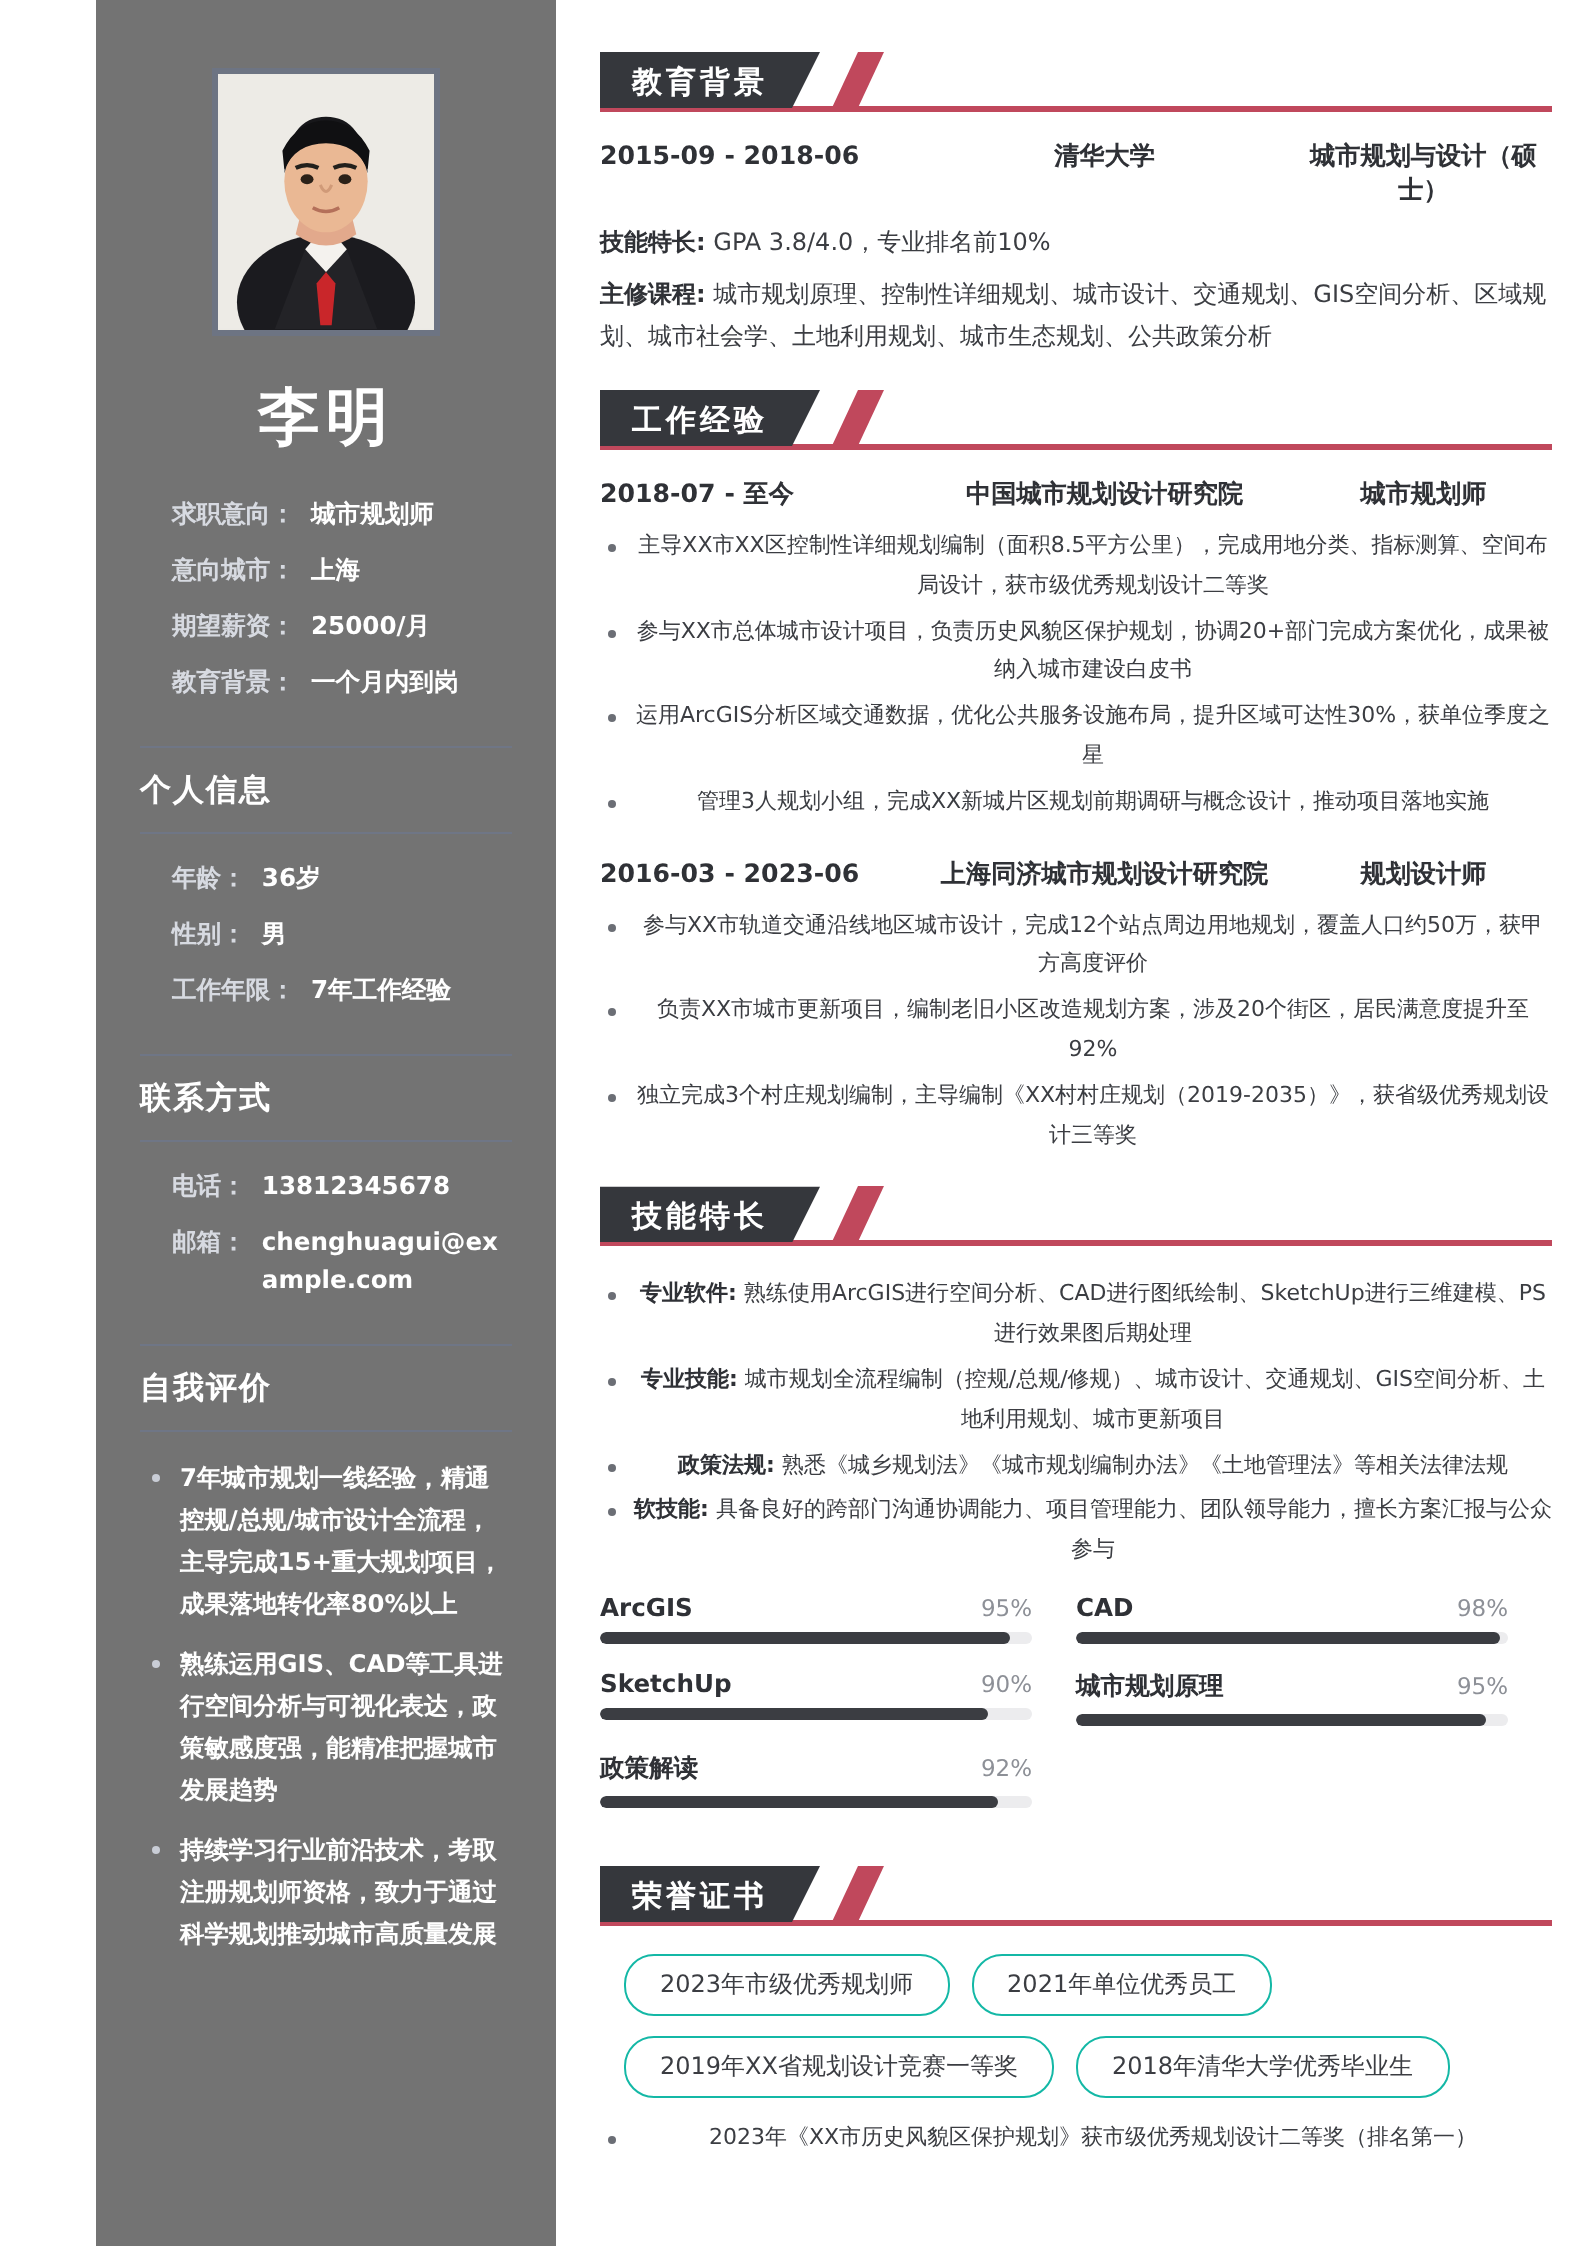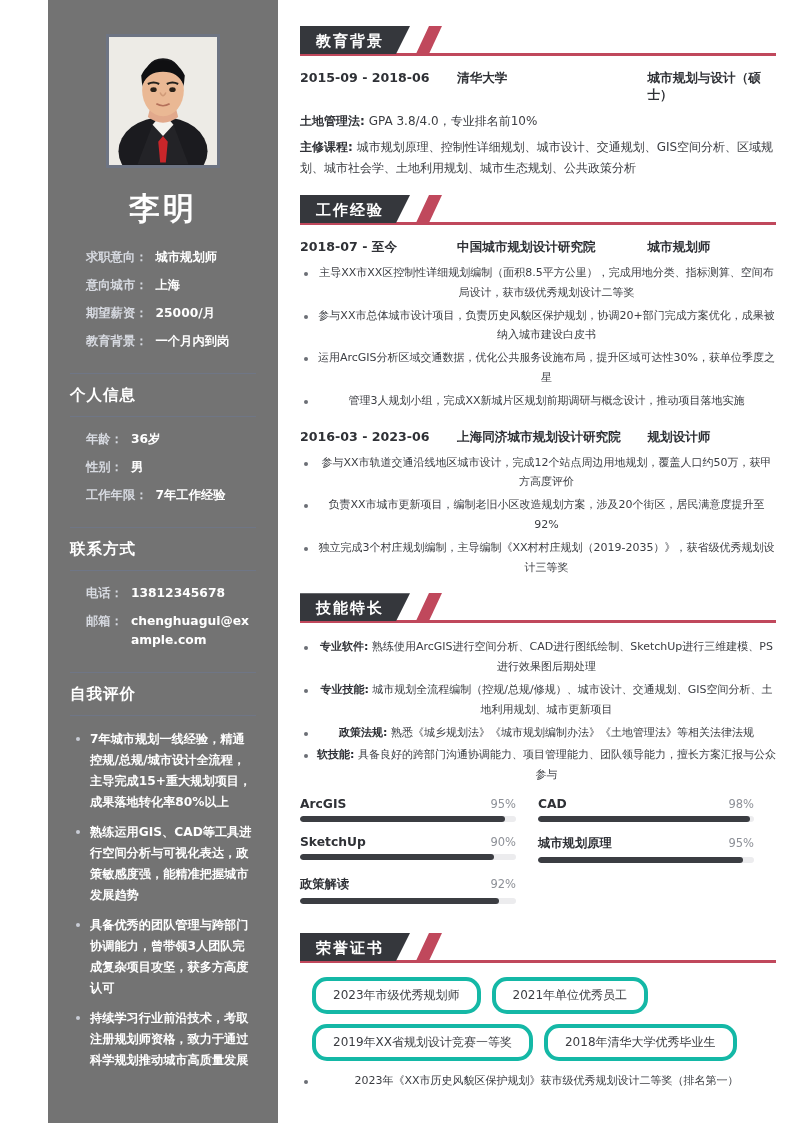--- a/index.html
+++ b/index.html
@@ -133,22 +133,22 @@
   .entry { margin-bottom:12px; }
   .entry-top {
     display:flex;
     align-items:baseline;
     font-size:12.6px;
     font-weight:bold;
     color:#2f3136;
     margin-bottom:7px;
   }
   .entry-date { width:33%; }
-  .entry-org { width:40%; text-align:left; }
-  .entry-role { width:27%; text-align:left; }
+  .entry-org { width:40%; text-align:center; }
+  .entry-role { width:27%; text-align:center; }
   .meta {
     font-size:12px;
     line-height:1.75;
     color:#3b3d42;
     margin-bottom:5px;
   }
   .meta b { font-weight:bold; color:#2f3136; }
   .bullets { list-style:none; }
   .bullets li {
     position:relative;
@@ -197,21 +197,21 @@
   }
   
   .chips {
     display:flex;
     flex-wrap:wrap;
     gap:9px 11px;
     padding-left:12px;
     margin-bottom:10px;
   }
   .chip {
-    border:4px solid #14b8a6;
+    border:1px solid #14b8a6;
     border-radius:15px;
     padding:6px 17px;
     font-size:12px;
     color:#3b3d42;
     background:#fff;
     white-space:nowrap;
   }
 </style>
 </head>
 <body>
@@ -298,21 +298,20 @@
     </section>
 
     <section class="side-block">
       <div class="rule"></div>
       <div class="side-title">自我评价</div>
       <div class="rule"></div>
       <div class="side-body">
         <ul class="eval-list">
           <li>7年城市规划一线经验，精通控规/总规/城市设计全流程，主导完成15+重大规划项目，成果落地转化率80%以上</li>
           <li>熟练运用GIS、CAD等工具进行空间分析与可视化表达，政策敏感度强，能精准把握城市发展趋势</li>
-          <li>具备优秀的团队管理与跨部门协调能力，曾带领3人团队完成复杂项目攻坚，获多方高度认可</li>
           <li>持续学习行业前沿技术，考取注册规划师资格，致力于通过科学规划推动城市高质量发展</li>
         </ul>
       </div>
     </section>
   </aside>
 
   <main class="main">
 
     <section class="sec">
       <div class="sec-head">
@@ -320,21 +319,21 @@
         <span class="tag">教育背景</span>
         <span class="slash" style="left:122px;"></span>
       </div>
       <div class="entry">
         <div class="entry-top">
           <span class="entry-date">2015-09 - 2018-06</span>
           <span class="entry-org">清华大学</span>
           <span class="entry-role">城市规划与设计（硕士）</span>
         </div>
         <div class="meta">
-          <b>土地管理法:</b>
+          <b>技能特长:</b>
           <span>GPA 3.8/4.0，专业排名前10%</span>
         </div>
         <div class="meta">
           <b>主修课程:</b>
           <span>城市规划原理、控制性详细规划、城市设计、交通规划、GIS空间分析、区域规划、城市社会学、土地利用规划、城市生态规划、公共政策分析</span>
         </div>
       </div>
     </section>
 
     <section class="sec">

